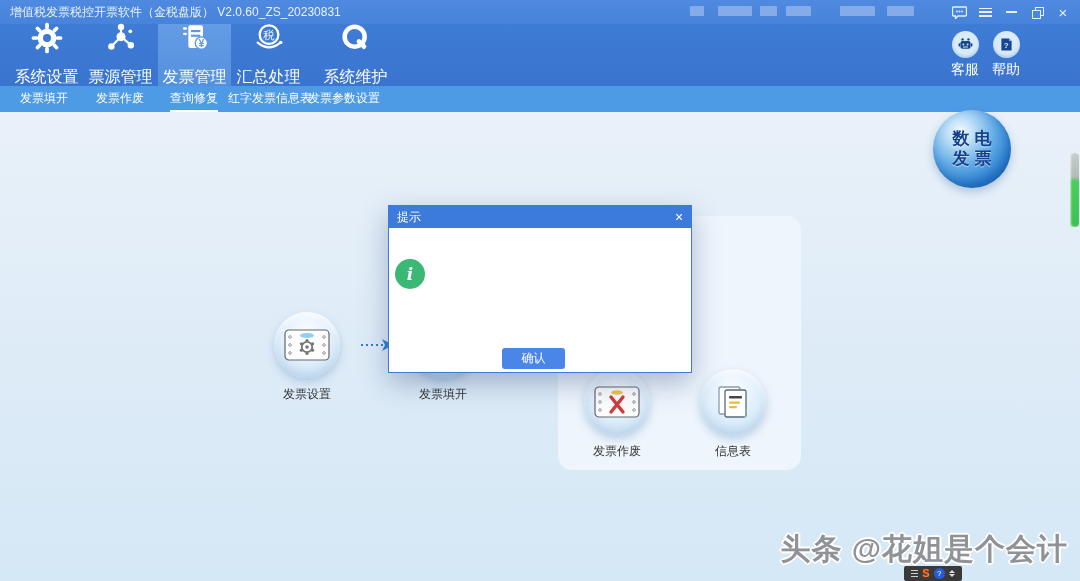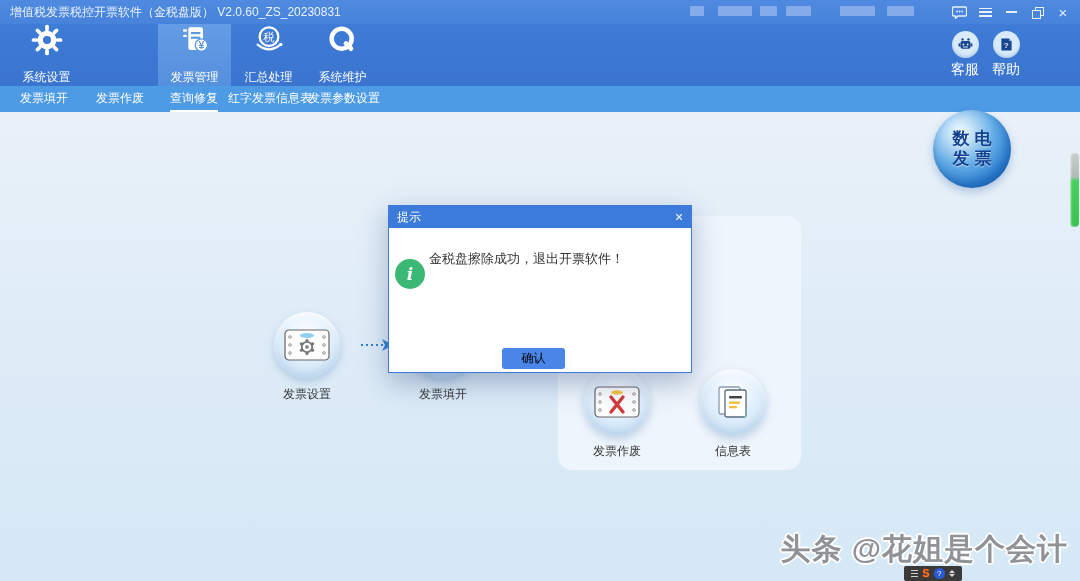--- a/index.html
+++ b/index.html
@@ -23,21 +23,21 @@
   .restore:after { content:""; position:absolute; left:0; top:3px; width:7px; height:7px; border:1.4px solid #e8f0fd; background:#4a86dc; }
   .xglyph { font-size:15px; line-height:1; }
 
   
   .toolbar { position:absolute; left:0; top:24px; width:1080px; height:62px;
     background:linear-gradient(#3e7cd6,#3a74cf); }
   .tb-item { position:absolute; top:0; width:73px; height:62px; display:flex; flex-direction:column;
     align-items:center; justify-content:center; color:#fff; cursor:pointer; }
   .tb-item.active { background:linear-gradient(#649ce5,#5590de); }
   .tb-item .ic { height:36px; display:flex; align-items:center; justify-content:center; }
-  .tb-item .lbl { font-size:12px; margin-top:13px; }
+  .tb-item .lbl { font-size:16px; margin-top:13px; }
   .quick { position:absolute; top:0; width:44px; height:62px; display:flex; flex-direction:column; align-items:center; cursor:pointer; }
   .quick .bubble { margin-top:7px; width:27px; height:27px; border-radius:50%; background:#d9ebfa;
     display:flex; align-items:center; justify-content:center; box-shadow:inset 0 -2px 3px rgba(120,160,210,.4); }
   .quick .lbl { color:#fff; font-size:14px; margin-top:3px; }
 
   
   .submenu { position:absolute; left:0; top:86px; width:1080px; height:26px; background:#4d9ae5; }
   .sm-item { position:absolute; top:0; height:26px; line-height:24px; color:#fff; font-size:12px;
     transform:translateX(-50%); cursor:pointer; white-space:nowrap; }
   .sm-item.active { border-bottom:2px solid #fff; }
@@ -72,21 +72,21 @@
   .dialog { position:absolute; left:388px; top:205px; width:304px; height:168px; background:#fff;
     border:1px solid #3c7bd9; box-shadow:0 10px 26px rgba(40,70,120,.35); z-index:10; }
   .dlg-head { height:22px; background:#3c7bd9; display:flex; align-items:center; }
   .dlg-title { color:#fff; font-size:12px; padding-left:8px; flex:1; }
   .dlg-close { color:#fff; font-size:14px; width:24px; text-align:center; cursor:pointer; }
   .dlg-info { position:absolute; left:6px; top:53px; width:30px; height:30px; border-radius:50%;
     background:#3bb873; color:#fff; display:flex; align-items:center; justify-content:center;
     font:italic bold 17px "DejaVu Serif",serif; }
   .dlg-msg { position:absolute; left:40px; top:44px; width:250px; font-size:13px; color:#333; line-height:17px; }
   .dlg-btn { position:absolute; left:113px; top:142px; width:63px; height:21px; background:#4a86e8;
-    border:none; border-radius:3px; color:#000000; font-size:12px; cursor:pointer;
+    border:none; border-radius:3px; color:#ffffff; font-size:12px; cursor:pointer;
     display:flex; align-items:center; justify-content:center; font-family:inherit; }
 
   
   .watermark { position:absolute; right:12px; bottom:11px; z-index:20; font-size:30px; font-weight:bold;
     color:#8f9296; letter-spacing:1px; white-space:nowrap;
     text-shadow:-2px 0 #fff, 2px 0 #fff, 0 -2px #fff, 0 2px #fff, -1px -1px #fff, 1px 1px #fff, 1px -1px #fff, -1px 1px #fff; }
   .ime { position:absolute; left:904px; top:566px; width:58px; height:15px; background:#3a3a3a; z-index:21;
     display:flex; align-items:center; justify-content:center; gap:4px; border-radius:2px; }
   .ime .hamb2 { width:7px; height:7px; display:flex; flex-direction:column; justify-content:space-between; }
   .ime .hamb2 i { height:1px; background:#cfcfcf; display:block; }
@@ -154,20 +154,37 @@
                 <rect x="10.6" y="0.5" width="2.8" height="5" rx="1.2" transform="rotate(270 12 12)"></rect>
                 <rect x="10.6" y="0.5" width="2.8" height="5" rx="1.2" transform="rotate(315 12 12)"></rect>
               </g>
             </g>
             <circle cx="12" cy="12" r="3" fill="#3b78d4"></circle>
           </svg>
       </span>
       <span class="lbl">系统设置</span>
     </div>
 
+    <div class="tb-item" style="left:84px">
+      <span class="ic">
+        <svg width="32" height="32" viewBox="0 0 24 24">
+            <g stroke="#fff" stroke-width="1.6">
+              <line x1="12" y1="11" x2="12" y2="4"></line>
+              <line x1="12" y1="11" x2="5" y2="18"></line>
+              <line x1="12" y1="11" x2="19" y2="17"></line>
+            </g>
+            <circle cx="12" cy="11" r="3.4" fill="#fff"></circle>
+            <circle cx="12" cy="3.8" r="2.4" fill="#fff"></circle>
+            <circle cx="4.8" cy="18.4" r="2.4" fill="#fff"></circle>
+            <circle cx="19.4" cy="17.4" r="2.4" fill="#fff"></circle>
+            <circle cx="19" cy="7" r="1.4" fill="#fff"></circle>
+          </svg>
+      </span>
+      <span class="lbl">票源管理</span>
+    </div>
 
     <div class="tb-item active" style="left:158px">
       <span class="ic">
         <svg width="32" height="32" viewBox="0 0 24 24">
             <rect x="7" y="2.5" width="11" height="17" rx="1.5" fill="#fff"></rect>
             <rect x="3" y="4" width="3" height="1.8" rx=".9" fill="#fff"></rect>
             <rect x="3" y="8" width="3" height="1.8" rx=".9" fill="#fff"></rect>
             <rect x="9" y="6" width="7" height="1.6" fill="#5c97e3"></rect>
             <rect x="9" y="9.5" width="7" height="1.6" fill="#5c97e3"></rect>
             <circle cx="16.8" cy="15.8" r="4.6" fill="#fff" stroke="#5c97e3" stroke-width="1"></circle>
@@ -182,21 +199,21 @@
         <svg width="32" height="32" viewBox="0 0 24 24">
             <circle cx="12" cy="9.5" r="7" fill="none" stroke="#fff" stroke-width="1.7"></circle>
             <text x="12" y="13" font-size="8.5" fill="#fff" text-anchor="middle">税</text>
             <path d="M3.5 15.5 Q12 22.5 20.5 15.5" fill="none" stroke="#fff" stroke-width="1.7" stroke-linecap="round"></path>
             <circle cx="20.8" cy="15.3" r="1.3" fill="#fff"></circle>
           </svg>
       </span>
       <span class="lbl">汇总处理</span>
     </div>
 
-    <div class="tb-item" style="left:306px">
+    <div class="tb-item" style="left:319px">
       <span class="ic">
         <svg width="32" height="32" viewBox="0 0 24 24">
             <circle cx="11" cy="11" r="7.5" fill="none" stroke="#fff" stroke-width="3.4"></circle>
             <rect x="13.5" y="12.2" width="9" height="3.6" rx="1.8" fill="#fff" transform="rotate(45 14 13)"></rect>
             <circle cx="20.2" cy="20.2" r="1.2" fill="#3b78d4"></circle>
           </svg>
       </span>
       <span class="lbl">系统维护</span>
     </div>
 
@@ -325,21 +342,20 @@
       <div class="sc-lbl">信息表</div>
     </div>
   </div>
 
   <div class="dialog">
     <div class="dlg-head">
       <span class="dlg-title">提示</span>
       <span class="dlg-close">×</span>
     </div>
     <div class="dlg-info">i</div>
-    <div class="dlg-msg">金税盘擦除成功，退出开票软件！</div>
     <button class="dlg-btn">确认</button>
   </div>
 
   <div class="watermark">头条 @花姐是个会计</div>
 
   <div class="ime">
     <span class="hamb2">
         <i></i>
         <i></i>
         <i></i>

